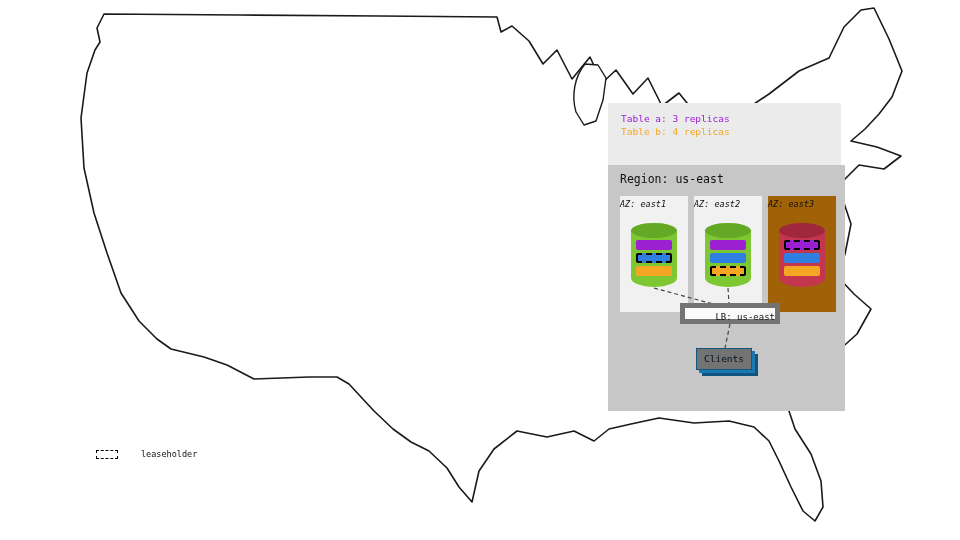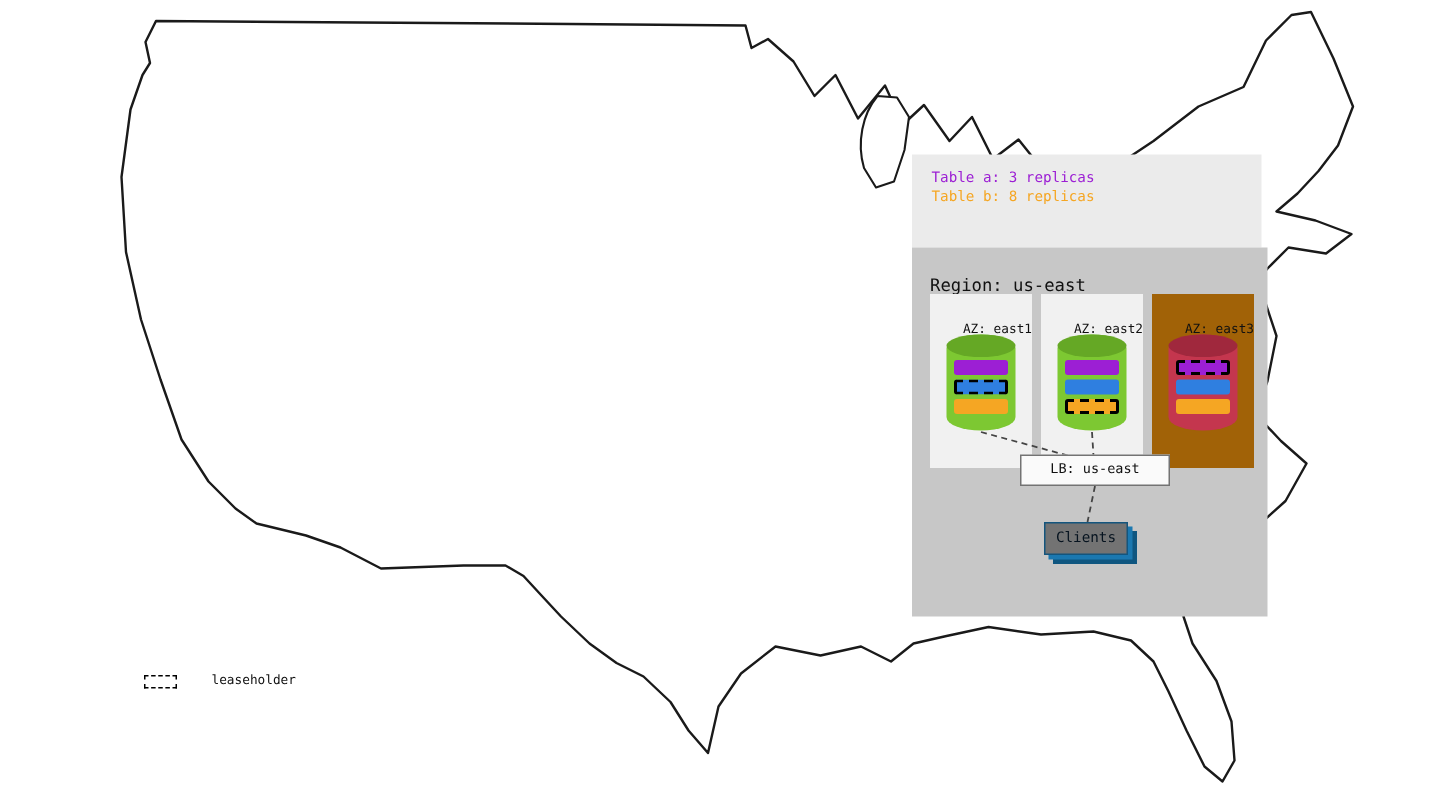--- a/index.html
+++ b/index.html
@@ -14,38 +14,38 @@
     position:absolute; left:608px; top:103px; width:233px; height:62px;
     background:#ebebeb; box-sizing:border-box; padding:9px 0 0 13px;
   }
   .info-line { font-size:9.5px; line-height:13px; white-space:pre; }
 
   
   .region-box {
     position:absolute; left:608px; top:165px; width:237px; height:246px;
     background:#c7c7c7; box-sizing:border-box;
   }
-  .region-title { position:absolute; left:12px; top:18px; font-size:11.5px; color:#111; }
+  .region-title { position:absolute; left:12px; top:7px; font-size:11.5px; color:#111; }
 
   .az { position:absolute; top:31px; width:68px; height:116px; background:#f1f1f1; }
   .az-1 { left:12px; } .az-2 { left:86px; } .az-3 { left:160px; }
-  .az-label { text-align:right; font-size:8.5px; margin-top:19px; color:#111; }
+  .az-label { text-align:left; font-size:8.5px; margin-top:3px; color:#111;font-style:italic; }
 
   .cyl { position:absolute; left:11px; top:27px; width:46px; height:64px; border-radius:23px / 9px; }
   .cyl-top { position:absolute; left:0; top:0; width:100%; height:15px; border-radius:50%; }
   .bars { position:absolute; left:5px; top:17px; width:36px; }
   .bar { height:10px; margin-bottom:3px; border-radius:2px; box-sizing:border-box; }
   .bar.leaseholder { border:2px dashed #000; }
 
   .connectors { position:absolute; left:0; top:0; pointer-events:none; }
 
   .lb-box {
     position:absolute; left:72px; top:138px; width:100px; height:21px;
-    background:#fafafa; border:1px solid #737373; box-sizing:border-box;
-    text-align:center; font-size:9px; line-height:19px;
+    background:#fafafa; border:5px solid #737373; box-sizing:border-box;
+    text-align:right; font-size:9px; line-height:19px;
   }
   .clients-box {
     position:absolute; left:88px; top:183px; width:56px; height:22px;
     border:1px solid #14557d; box-sizing:border-box; text-align:center;
     font-size:9.5px; line-height:20px; color:#06131f;
     box-shadow:3px 3px 0 #1b78b0, 6px 6px 0 #0f5680;
   }
 
   .legend { position:absolute; left:96px; top:449px; display:flex; align-items:center; gap:23px; }
   .legend-swatch { width:22px; height:9px; border:1.6px dashed #000; background:#fff; box-sizing:border-box; }
@@ -69,21 +69,21 @@
          L 609,429 L 594,441 L 574,431 L 547,437 L 517,431 L 494,449 L 479,471
          L 472,502 L 459,487 L 447,468 L 429,451 L 411,442 L 393,429 L 374,411
          L 361,397 L 349,384 L 337,377 L 309,377 L 254,379 L 227,365 L 204,357
          L 171,349 L 157,339 L 139,321 L 121,293 L 107,253 L 94,213 L 84,168
          L 81,118 L 87,73 L 95,50 Z" fill="#ffffff" stroke="#1a1a1a" stroke-width="1.6" stroke-linejoin="round"></path>
     <path d="M 585,64 C 575,76 571,95 576,112 L 584,125 L 596,121 L 603,100 L 606,78 L 598,65 Z" fill="#ffffff" stroke="#1a1a1a" stroke-width="1.4" stroke-linejoin="round"></path>
   </svg>
 
   <div class="info-box">
     <div class="info-line" style="color: rgb(156, 31, 212);">Table a: 3 replicas</div>
-    <div class="info-line" style="color: rgb(245, 166, 35);">Table b: 8 replicas</div>
+    <div class="info-line" style="color: rgb(245, 166, 35);">Table b: 4 replicas</div>
   </div>
 
   <div class="region-box">
     <div class="region-title">Region: us-east</div>
 
     <div class="az az-1">
       <div class="az-label">AZ: east1</div>
       <div class="cyl" style="background: rgb(125, 200, 50);">
         <div class="cyl-top" style="background: rgb(101, 168, 37);"></div>
         <div class="bars">

